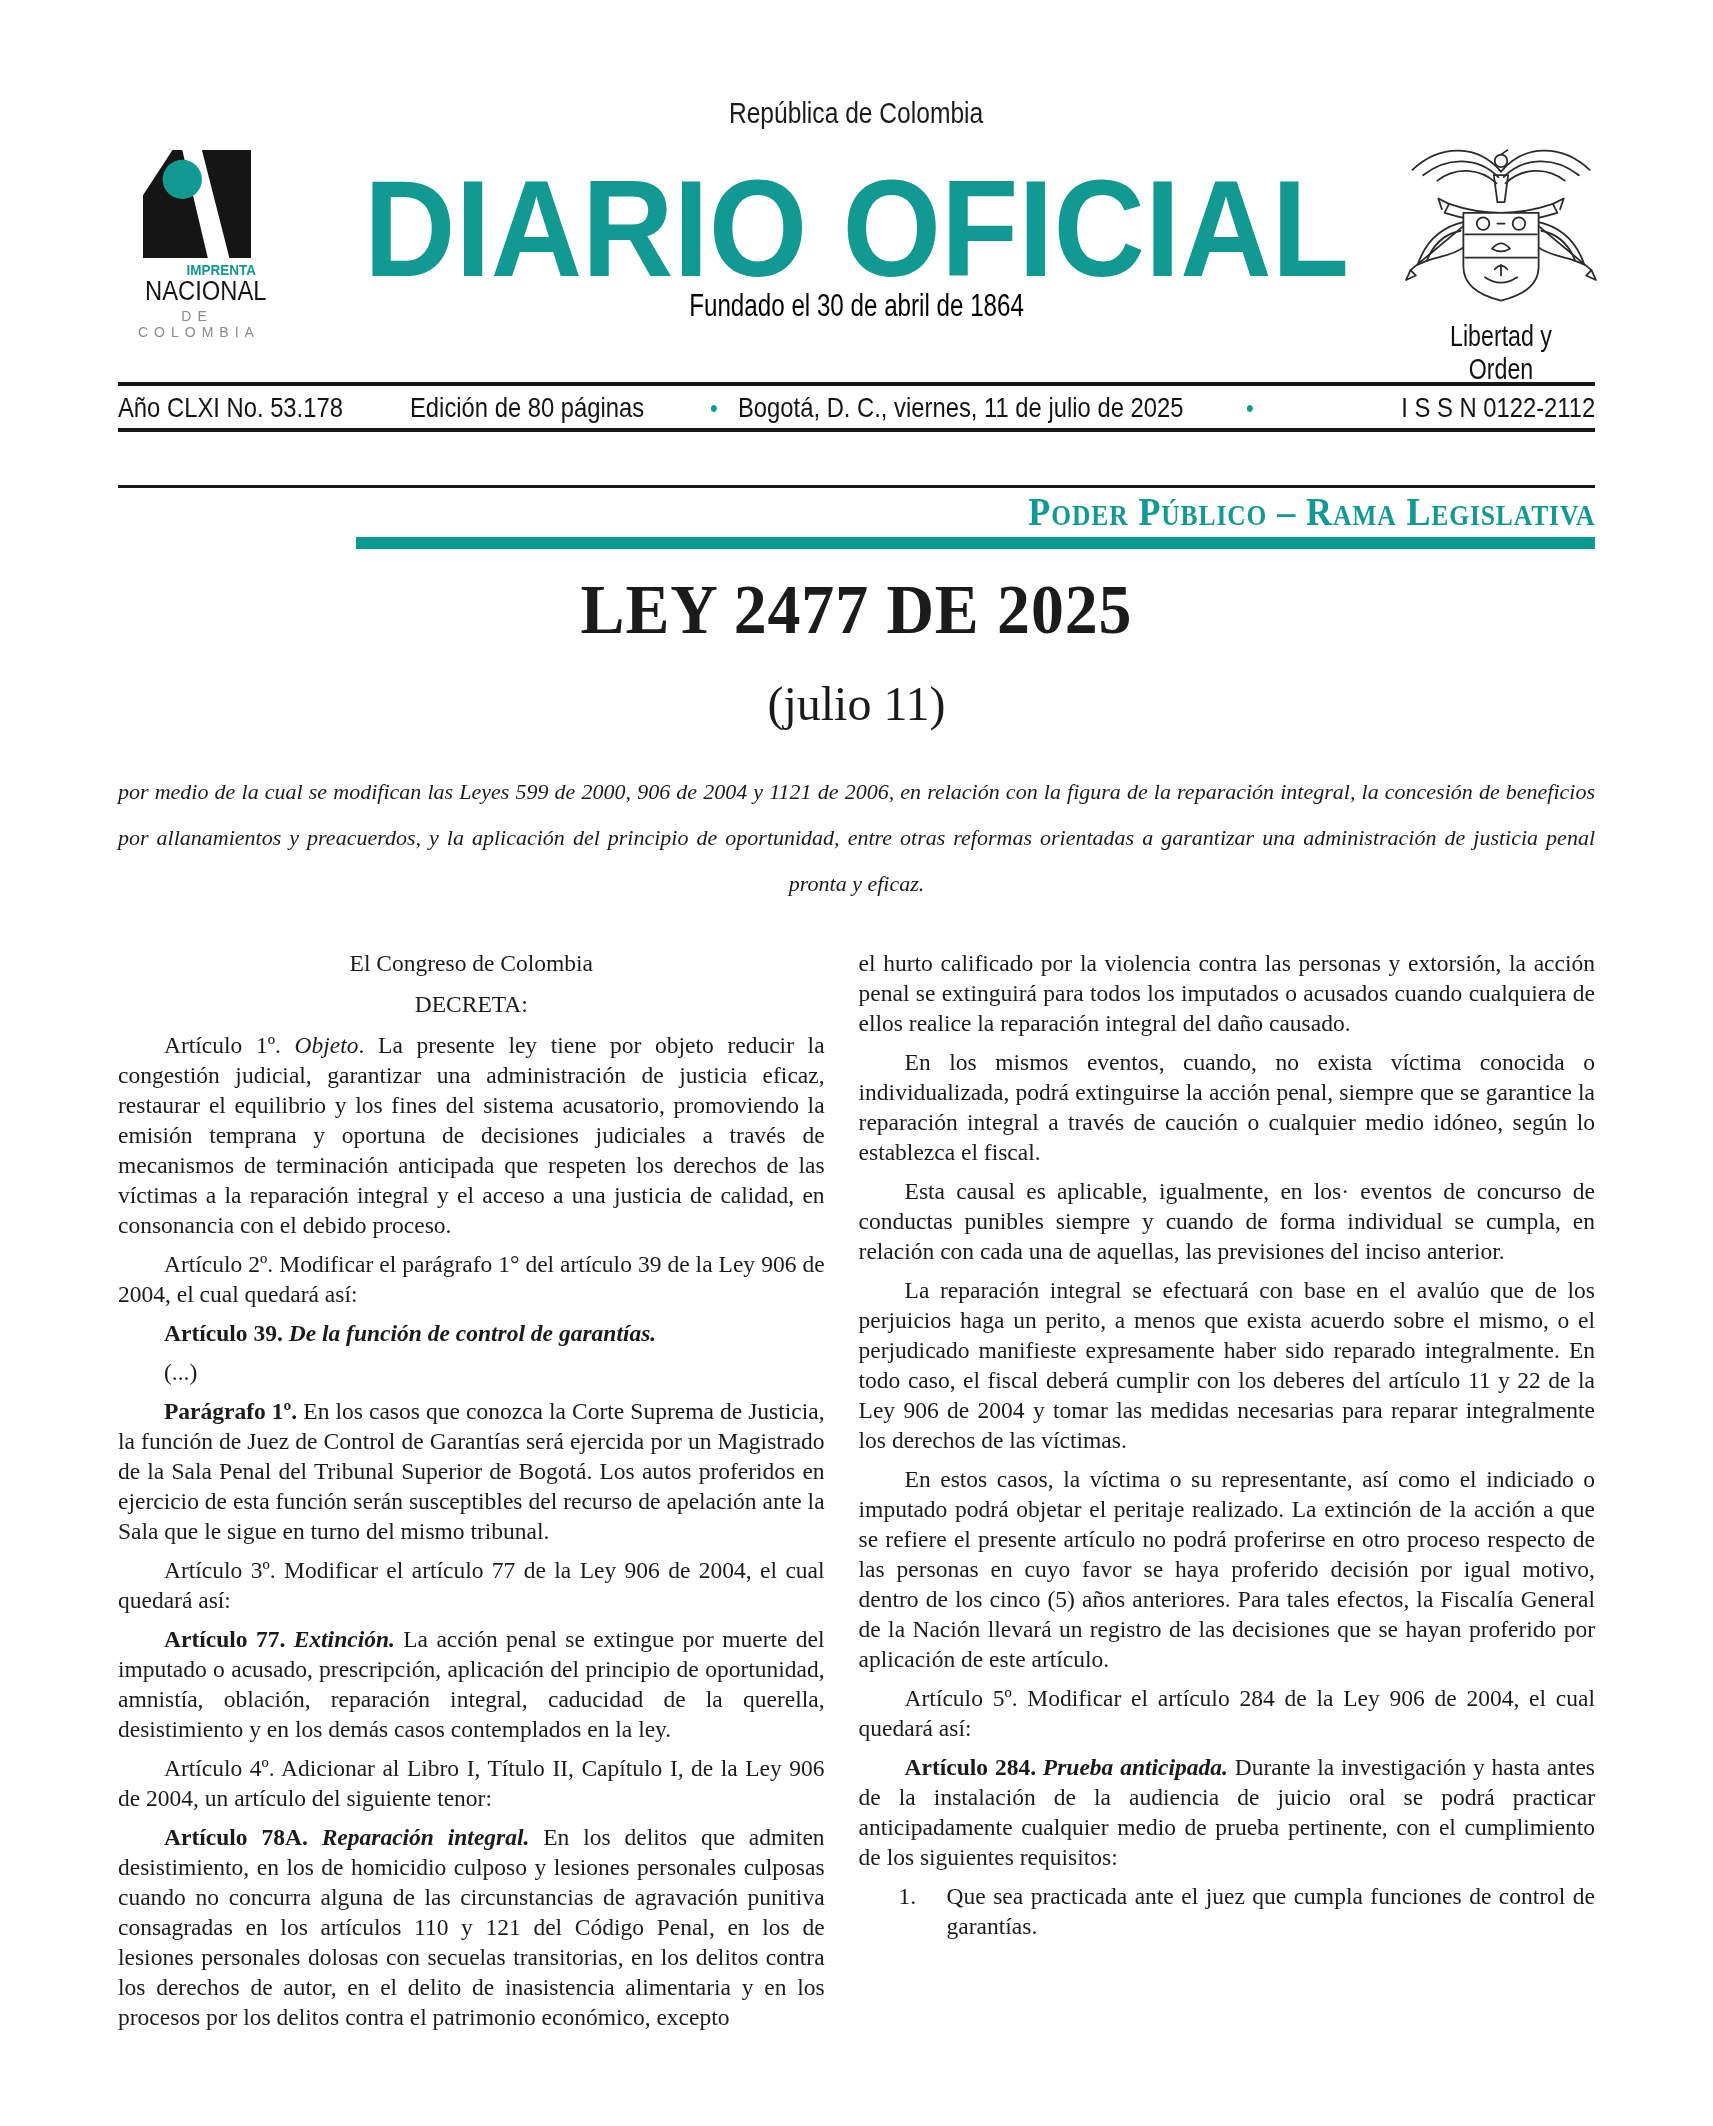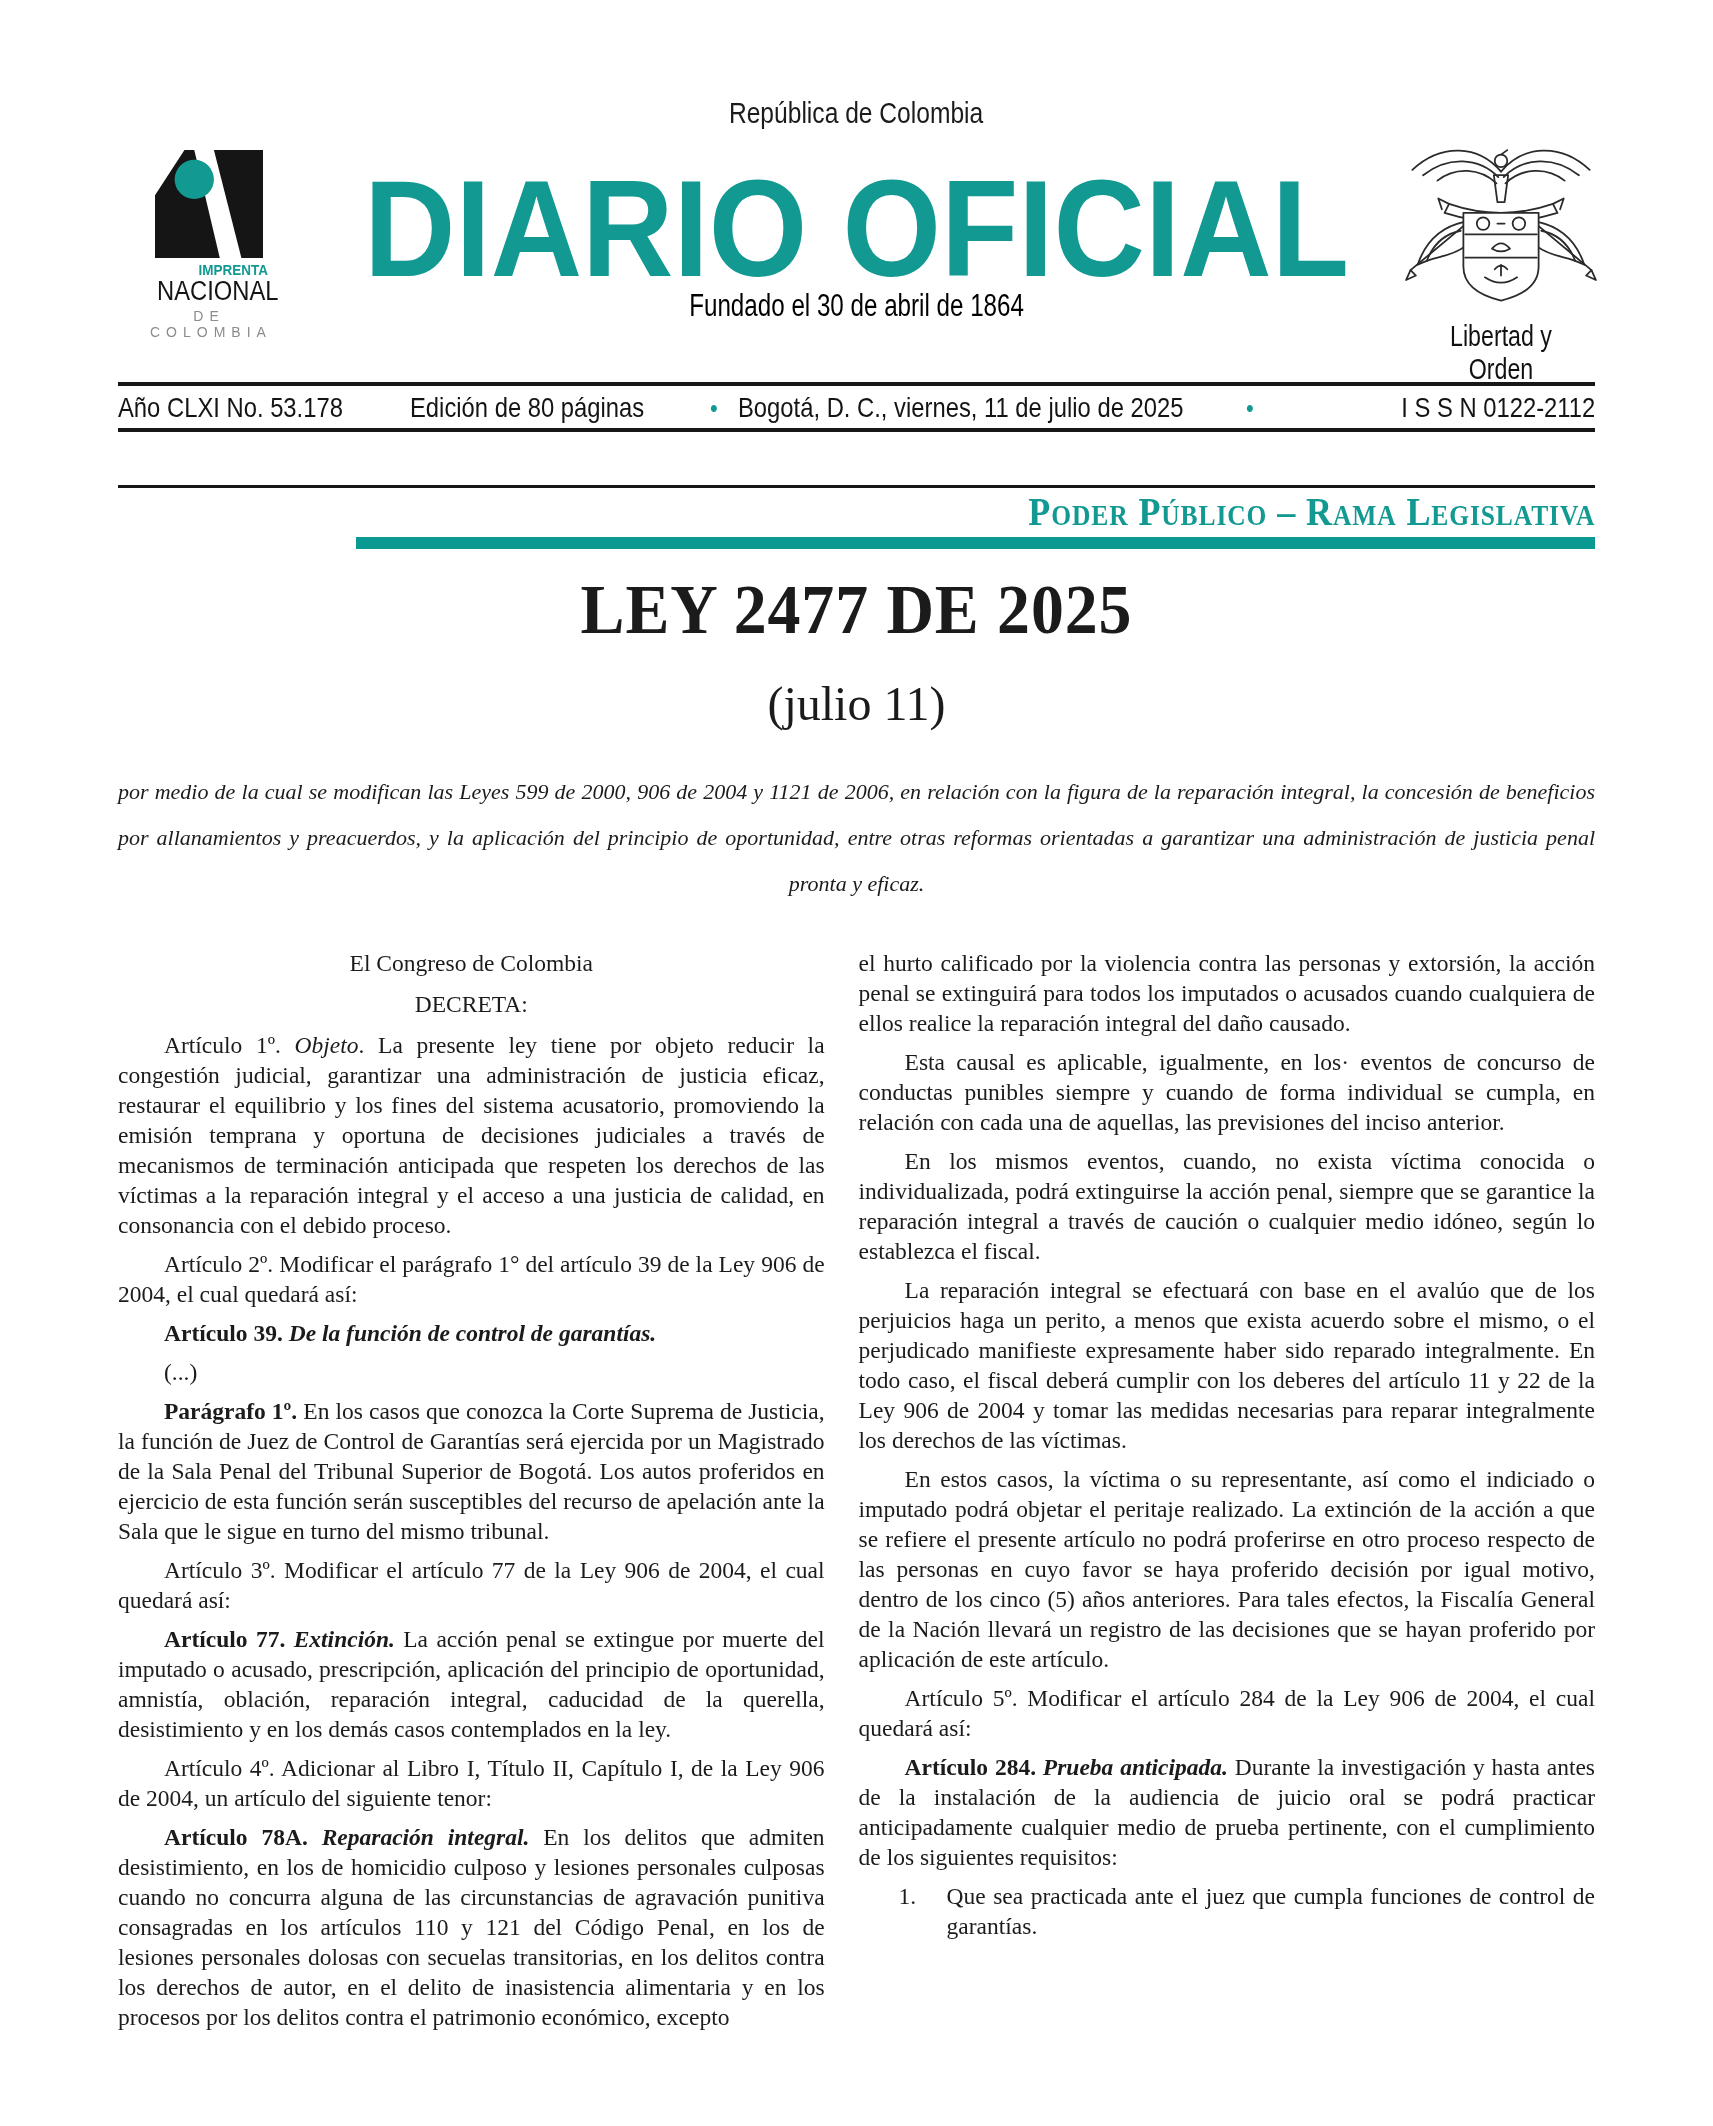--- a/index.html
+++ b/index.html
@@ -4,21 +4,21 @@
 <style>
   html,body{margin:0;padding:0;background:#ffffff;}
   .page{position:relative;width:1713px;height:2126px;background:#fff;overflow:hidden;
         font-family:"Liberation Serif",serif;color:#1b1b1b;}
 
   
   .republica{position:absolute;top:96px;left:0;width:100%;text-align:center;
              font-family:Liberation Sans, sans-serif;font-size:30px;}
   .republica .inner{display:inline-block;transform:scaleX(.82);transform-origin:center;}
 
-  .logo-block{position:absolute;left:138px;top:150px;width:118px;text-align:center;margin-left:12px;}
+  .logo-block{position:absolute;left:138px;top:150px;width:118px;text-align:center;}
   .logo-block svg{display:block;margin:0 auto;}
   .logo-imprenta{font-family:"Liberation Sans",sans-serif;font-weight:bold;font-size:15px;
                  color:#119992;text-align:right;margin-top:3px;transform:scaleX(.9);transform-origin:right;}
   .logo-nacional{font-family:"Liberation Sans",sans-serif;font-size:27px;color:#151515;
                  transform:scaleX(.88);transform-origin:center;line-height:27px;}
   .logo-decolombia{font-family:"Liberation Sans",sans-serif;font-size:14px;color:#8c8c8c;
                    letter-spacing:6px;margin-top:3px;}
 
   .masthead-wrap{position:absolute;left:362px;top:172px;width:990px;}
   .masthead-wrap svg{display:block;}
@@ -183,22 +183,22 @@
         <p class="para "><span class="b">Artículo 39. </span><span class="bi">De la función de control de garantías.</span></p>
         <p class="para "><span>(...)</span></p>
         <p class="para "><span class="b">Parágrafo 1º. </span><span>En los casos que conozca la Corte Suprema de Justicia, la función de Juez de Control de Garantías será ejercida por un Magistrado de la Sala Penal del Tribunal Superior de Bogotá. Los autos proferidos en ejercicio de esta función serán susceptibles del recurso de apelación ante la Sala que le sigue en turno del mismo tribunal.</span></p>
         <p class="para "><span>Artículo 3º. Modificar el artículo 77 de la Ley 906 de 2004, el cual quedará así:</span></p>
         <p class="para "><span class="b">Artículo 77. </span><span class="bi">Extinción.</span><span> La acción penal se extingue por muerte del imputado o acusado, prescripción, aplicación del principio de oportunidad, amnistía, oblación, reparación integral, caducidad de la querella, desistimiento y en los demás casos contemplados en la ley.</span></p>
         <p class="para "><span>Artículo 4º. Adicionar al Libro I, Título II, Capítulo I, de la Ley 906 de 2004, un artículo del siguiente tenor:</span></p>
         <p class="para "><span class="b">Artículo 78A. </span><span class="bi">Reparación integral.</span><span> En los delitos que admiten desistimiento, en los de homicidio culposo y lesiones personales culposas cuando no concurra alguna de las circunstancias de agravación punitiva consagradas en los artículos 110 y 121 del Código Penal, en los de lesiones personales dolosas con secuelas transitorias, en los delitos contra los derechos de autor, en el delito de inasistencia alimentaria y en los procesos por los delitos contra el patrimonio económico, excepto</span></p>
       </div>
     <div class="col-right" id="col-right">
         <p class="para noindent"><span>el hurto calificado por la violencia contra las personas y extorsión, la acción penal se extinguirá para todos los imputados o acusados cuando cualquiera de ellos realice la reparación integral del daño causado.</span></p>
+        <p class="para "><span>En los mismos eventos, cuando, no exista víctima conocida o individualizada, podrá extinguirse la acción penal, siempre que se garantice la reparación integral a través de caución o cualquier medio idóneo, según lo establezca el fiscal.</span></p>
         <p class="para "><span>Esta causal es aplicable, igualmente, en los· eventos de concurso de conductas punibles siempre y cuando de forma individual se cumpla, en relación con cada una de aquellas, las previsiones del inciso anterior.</span></p>
-        <p class="para "><span>En los mismos eventos, cuando, no exista víctima conocida o individualizada, podrá extinguirse la acción penal, siempre que se garantice la reparación integral a través de caución o cualquier medio idóneo, según lo establezca el fiscal.</span></p>
         <p class="para "><span>La reparación integral se efectuará con base en el avalúo que de los perjuicios haga un perito, a menos que exista acuerdo sobre el mismo, o el perjudicado manifieste expresamente haber sido reparado integralmente. En todo caso, el fiscal deberá cumplir con los deberes del artículo 11 y 22 de la Ley 906 de 2004 y tomar las medidas necesarias para reparar integralmente los derechos de las víctimas.</span></p>
         <p class="para "><span>En estos casos, la víctima o su representante, así como el indiciado o imputado podrá objetar el peritaje realizado. La extinción de la acción a que se refiere el presente artículo no podrá proferirse en otro proceso respecto de las personas en cuyo favor se haya proferido decisión por igual motivo, dentro de los cinco (5) años anteriores. Para tales efectos, la Fiscalía General de la Nación llevará un registro de las decisiones que se hayan proferido por aplicación de este artículo.</span></p>
         <p class="para "><span>Artículo 5º. Modificar el artículo 284 de la Ley 906 de 2004, el cual quedará así:</span></p>
         <p class="para "><span class="b">Artículo 284. </span><span class="bi">Prueba anticipada.</span><span> Durante la investigación y hasta antes de la instalación de la audiencia de juicio oral se podrá practicar anticipadamente cualquier medio de prueba pertinente, con el cumplimiento de los siguientes requisitos:</span></p>
         <p class="para listitem">
           <span class="num">1.</span>
           <span class="litext"><span>Que sea practicada ante el juez que cumpla funciones de control de garantías.</span></span>
         </p>
       </div>
   </div>

